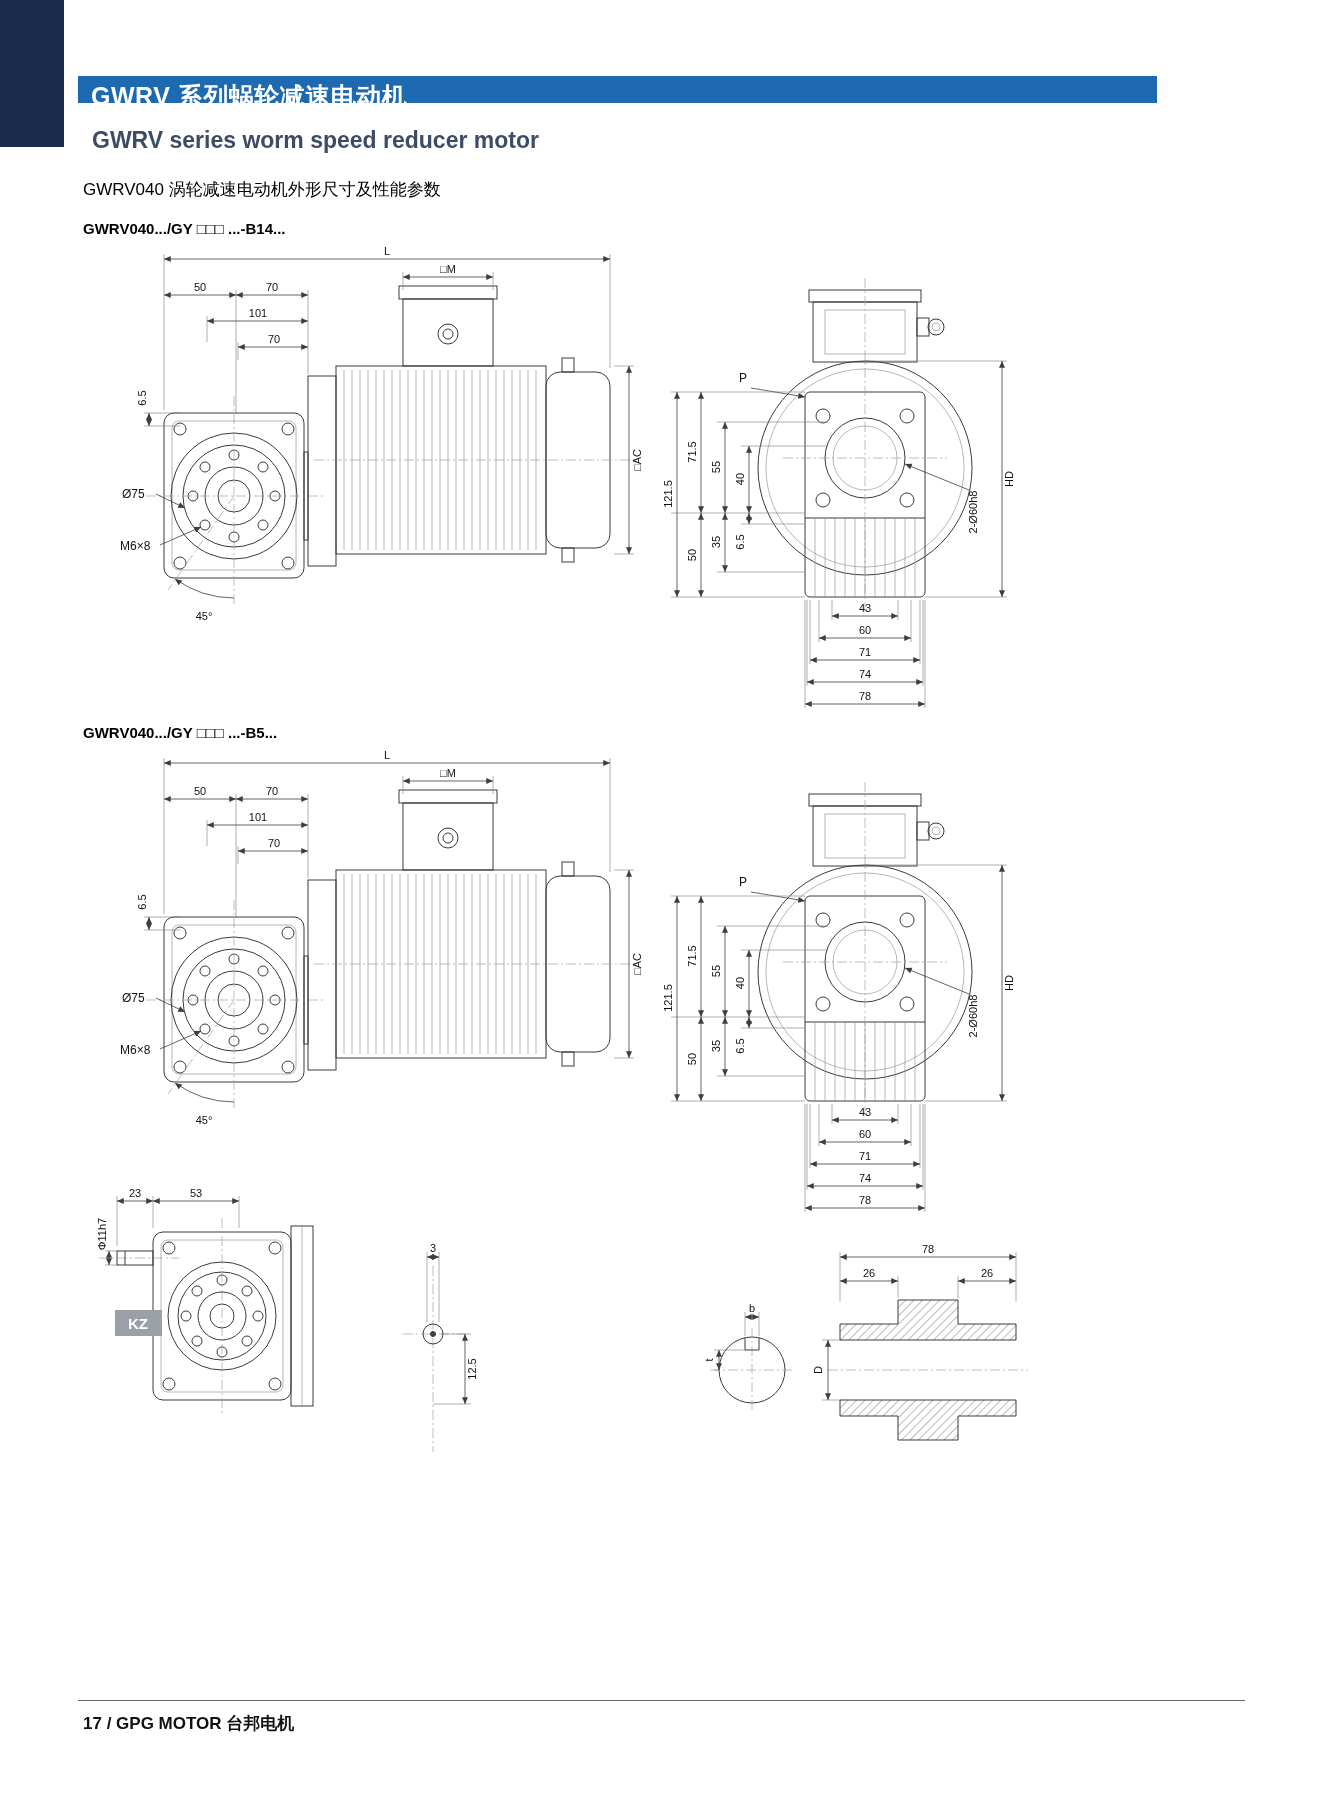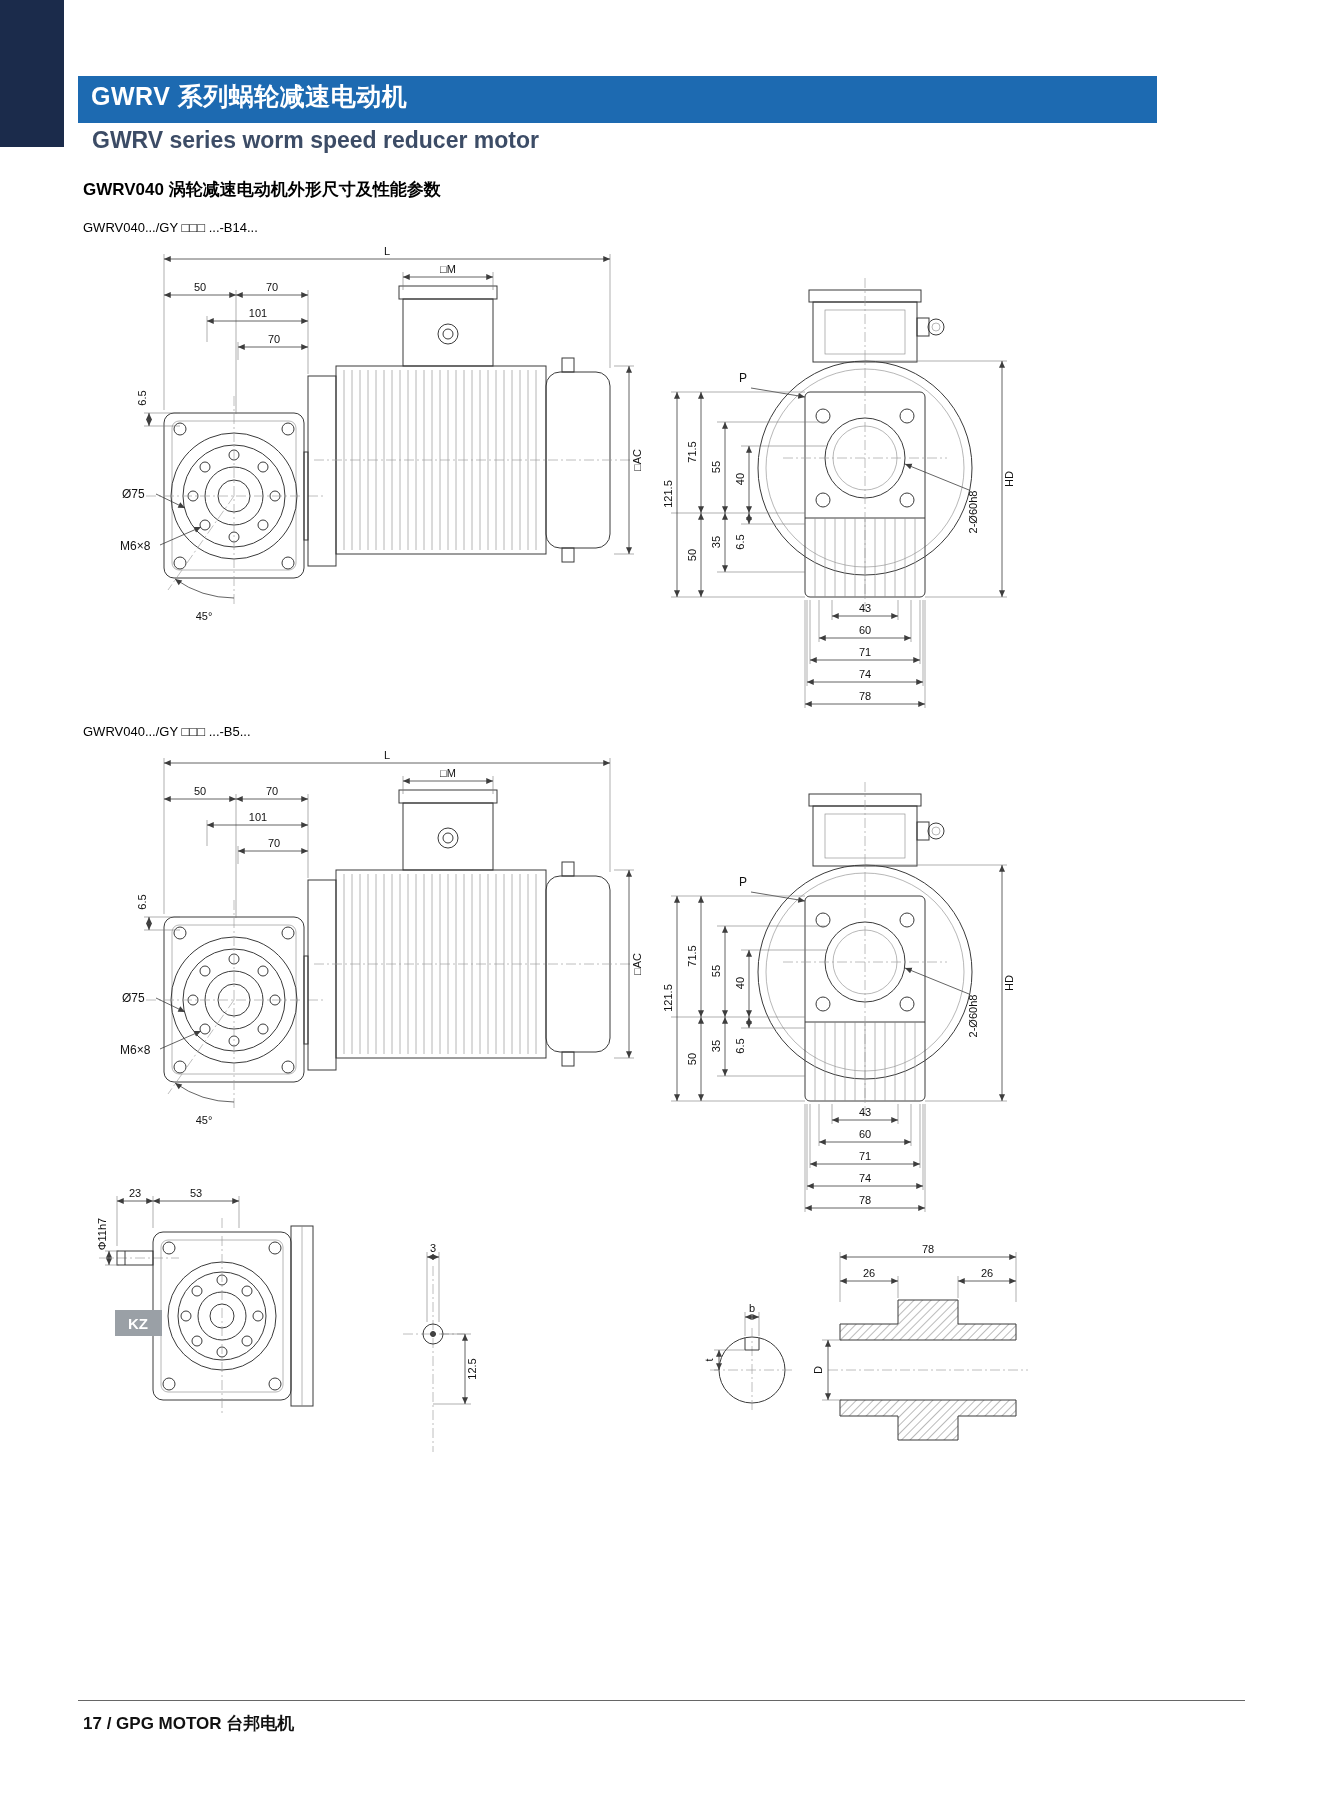--- a/index.html
+++ b/index.html
@@ -1,23 +1,23 @@
 <!DOCTYPE html>
 <html><head>
 <meta charset="utf-8">
 <style>
   *{box-sizing:border-box}
   html,body{margin:0;padding:0}
   body{width:1323px;height:1795px;background:#fff;font-family:"Liberation Sans","DejaVu Sans",sans-serif;position:relative}
   .abs{position:absolute}
   .corner-block{left:0;top:0;width:64px;height:147px;background:#1b2b4b}
-  .header-band{left:78px;top:76px;width:1079px;height:47px;background:#1d6ab1;color:#fff;font-size:25px;font-weight:bold;line-height:41px;padding-left:13px;letter-spacing:.5px}
+  .header-band{left:78px;top:76px;width:1079px;height:27px;background:#1d6ab1;color:#fff;font-size:25px;font-weight:bold;line-height:41px;padding-left:13px;letter-spacing:.5px}
   .subtitle{left:92px;top:127px;font-size:23px;font-weight:bold;color:#3c4c66}
-  .section-heading{left:83px;top:178px;font-size:17px;font-weight:bold;color:#000}
-  .model-label{font-size:13px;font-weight:normal;color:#000}
+  .section-heading{left:83px;top:178px;font-size:17px;font-weight:normal;color:#000}
+  .model-label{font-size:15px;font-weight:bold;color:#000}
   .m1{left:83px;top:220px}
   .m2{left:83px;top:724px}
   .footer-rule{left:78px;top:1700px;width:1167px;border-top:1.5px solid #666}
   .footer-text{left:83px;top:1712px;font-size:17px;color:#111;font-weight:700}
   svg{overflow:visible;display:block}
   g.ln{stroke:#3a3a3a;fill:none;stroke-width:1}
   g.dims{stroke:#444;fill:none}
   .thin{stroke:#909090;stroke-width:.65}
   .cl{stroke:#9a9a9a;stroke-width:.65;stroke-dasharray:10 3 2 3}
   .ext{stroke:#787878;stroke-width:.6}

